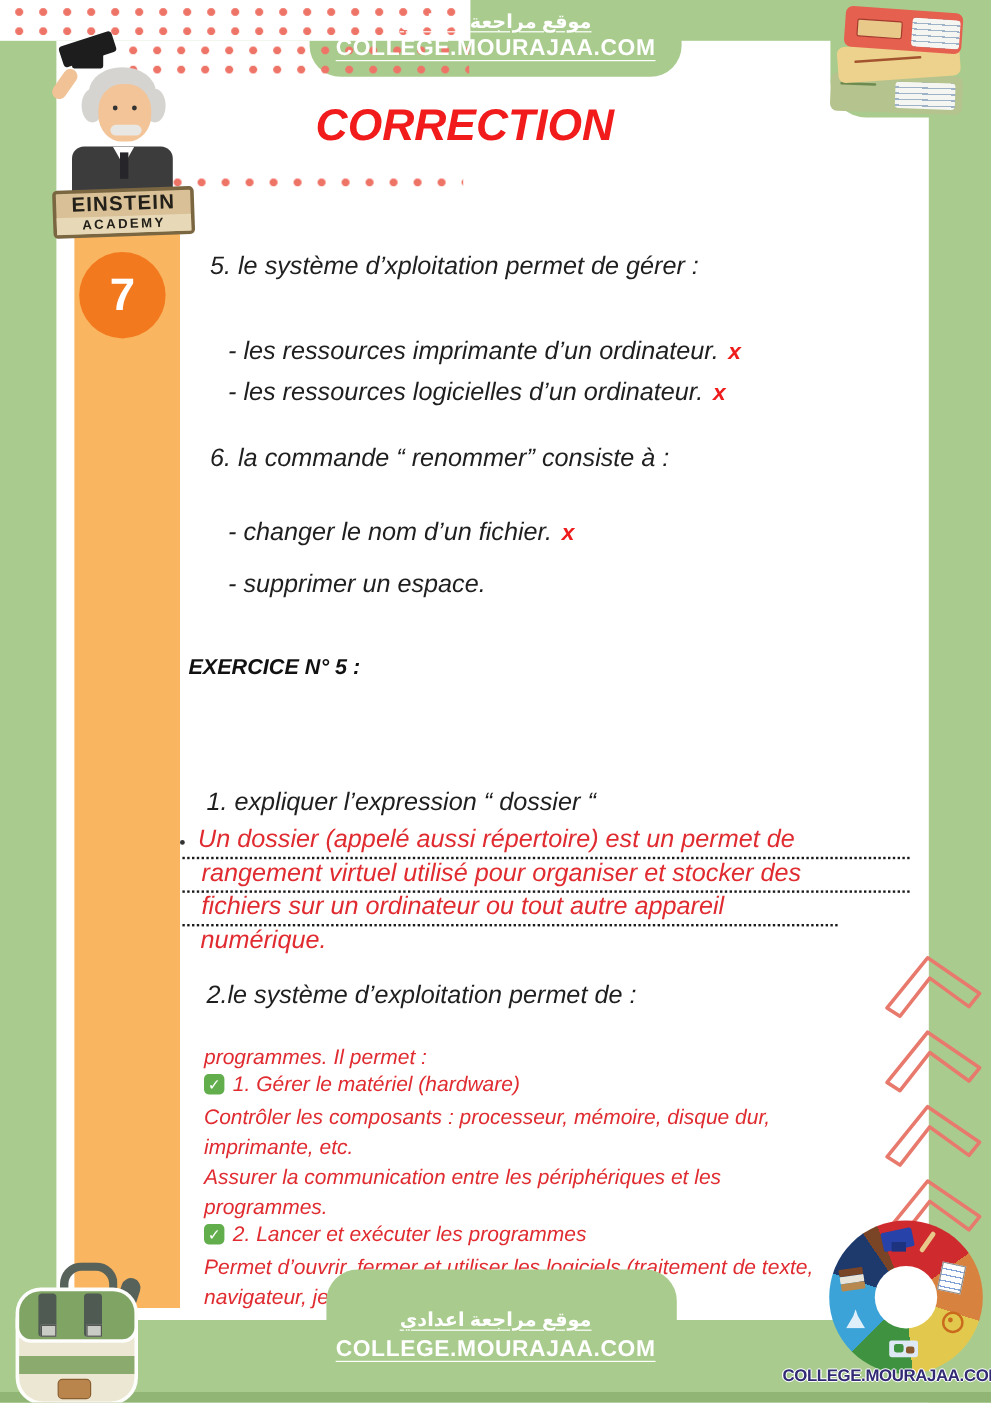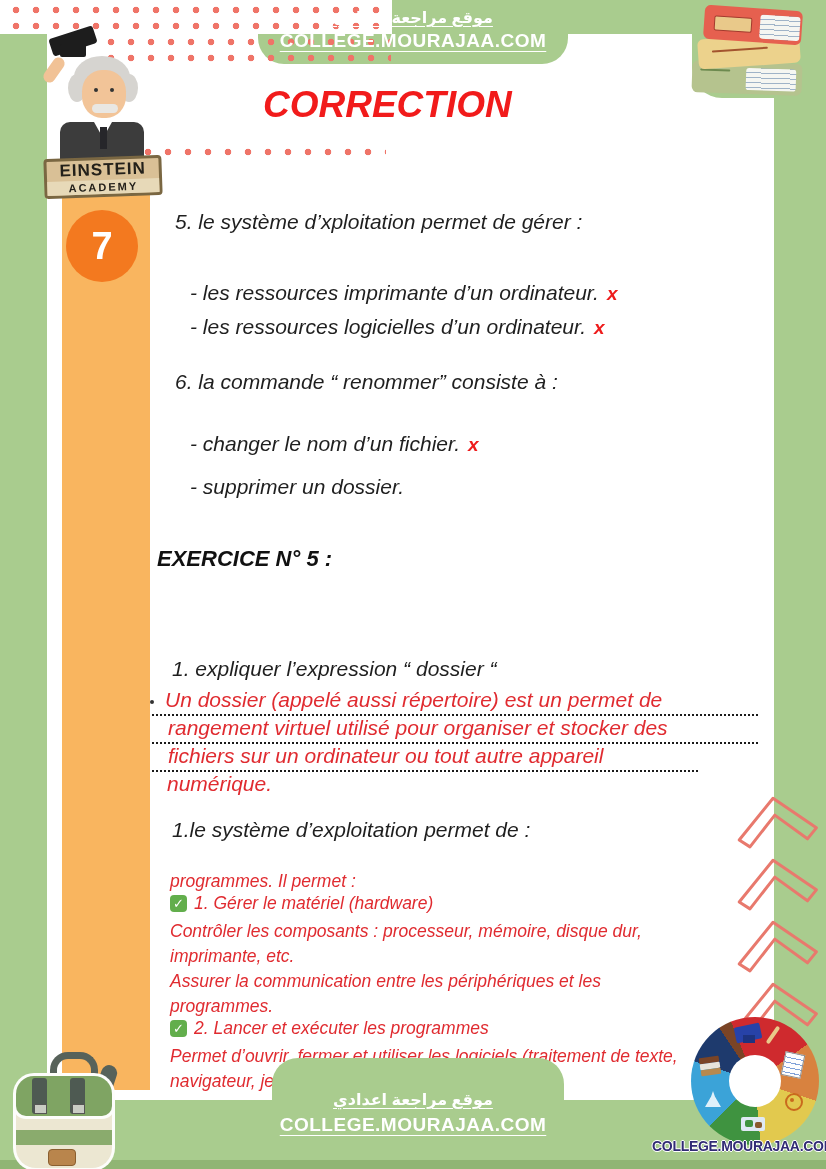--- a/index.html
+++ b/index.html
@@ -37,21 +37,21 @@
               color:#fff;font-size:38px;font-weight:bold;display:flex;align-items:center;
               justify-content:center;z-index:4;}
 
   
   .title{left:263px;top:84px;font-size:37px;font-weight:bold;font-style:italic;
          color:#f11b1b;letter-spacing:0;z-index:10;}
 
   
   .qtext,.opt{font-style:italic;color:#1f1f1f;font-size:21px;white-space:nowrap;z-index:10;}
   .mark{color:#ee1c1c;font-weight:bold;font-size:19px;margin-left:8px;}
-  .heading{font-style:italic;color:#111;font-size:22px;font-weight:bold;white-space:nowrap;z-index:10;}
+  .heading{font-style:italic;color:#111;font-size:18px;font-weight:bold;white-space:nowrap;z-index:10;}
   .redline{font-style:italic;color:#e02b30;font-size:21px;white-space:nowrap;z-index:10;}
   .dotline{border-top:2.5px dotted #1a1a1a;height:0;z-index:10;}
   .dot-mark{width:4px;height:4px;border-radius:50%;background:#333;z-index:10;}
   .se-line{font-style:italic;color:#e02b30;font-size:17.5px;white-space:nowrap;z-index:10;}
   .check-row{display:flex;align-items:center;gap:7px;z-index:10;}
   .checkbox{width:17px;height:17px;background:#62ae4c;border-radius:4px;color:#fff;font-size:13px;
             font-weight:bold;display:flex;align-items:center;justify-content:center;font-style:normal;}
 
   
   .chev{z-index:12;transform:rotate(-6deg);}
@@ -189,36 +189,36 @@
   </div>
   <div class="abs opt" style="left:190px;top:315px;">
     <span>- les ressources logicielles d’un ordinateur.</span><span class="mark">x</span>
   </div>
 
   <div class="abs qtext" style="left:175px;top:370px;">6. la commande “ renommer” consiste à :</div>
   <div class="abs opt" style="left:190px;top:432px;">
     <span>- changer le nom d’un fichier.</span><span class="mark">x</span>
   </div>
   <div class="abs opt" style="left:190px;top:475px;">
-    <span>- supprimer un dossier.</span><span class="mark"></span>
+    <span>- supprimer un espace.</span><span class="mark"></span>
   </div>
 
   <div class="abs heading" style="left:157px;top:546px;">EXERCICE N° 5 :</div>
 
   <div class="abs qtext" style="left:172px;top:657px;">1. expliquer l’expression “ dossier “</div>
   <div class="abs dot-mark" style="left:150px;top:700px;"></div>
   <div class="abs redline" style="left:165px;top:688px;">Un dossier (appelé aussi répertoire) est un permet de</div>
   <div class="abs dotline" style="left:152px;top:714px;width:606px;"></div>
   <div class="abs redline" style="left:168px;top:716px;">rangement virtuel utilisé pour organiser et stocker des</div>
   <div class="abs dotline" style="left:152px;top:742px;width:606px;"></div>
   <div class="abs redline" style="left:168px;top:744px;">fichiers sur un ordinateur ou tout autre appareil</div>
   <div class="abs dotline" style="left:152px;top:770px;width:546px;"></div>
   <div class="abs redline" style="left:167px;top:772px;">numérique.</div>
 
-  <div class="abs qtext" style="left:172px;top:818px;">1.le système d’exploitation permet de  :</div>
+  <div class="abs qtext" style="left:172px;top:818px;">2.le système d’exploitation permet de  :</div>
   <div class="abs se-line" style="left:170px;top:871px;">programmes. Il permet :</div>
 
   <div class="abs check-row" style="left:170px;top:893px;">
     <span class="checkbox">✓</span>
     <span class="se-line" style="position:static;">1. Gérer le matériel (hardware)</span>
   </div>
   <div class="abs se-line" style="left:170px;top:921px;">Contrôler les composants : processeur, mémoire, disque dur,</div>
   <div class="abs se-line" style="left:170px;top:946px;">imprimante, etc.</div>
   <div class="abs se-line" style="left:170px;top:971px;">Assurer la communication entre les périphériques et les</div>
   <div class="abs se-line" style="left:170px;top:996px;">programmes.</div>

